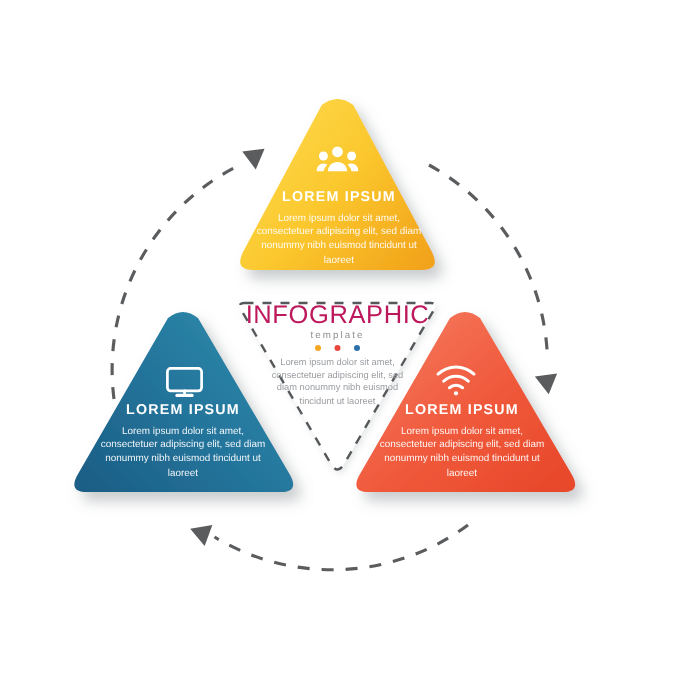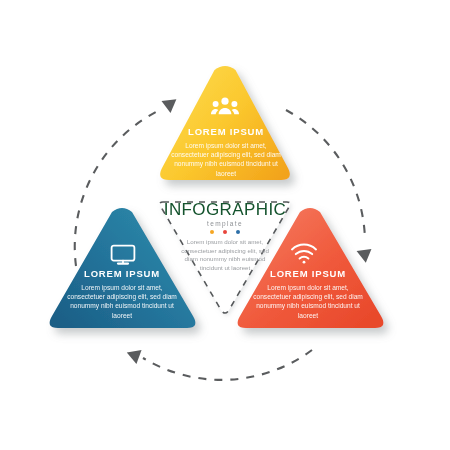--- a/index.html
+++ b/index.html
@@ -71,21 +71,21 @@
     position: absolute;
     left: 160px;
     top: 200px;
     width: 130px;
     text-align: center;
     pointer-events: none;
   }
   #center-title {
     font-size: 17px;
     letter-spacing: 0.4px;
-    color: #14532d;
+    color: #be185d;
     margin: 0;
     font-weight: normal;
   }
   #center-subtitle {
     font-size: 6.5px;
     letter-spacing: 1.4px;
     color: #8d9094;
     margin: 0 0 3px 0;
   }
   #center-dots {

